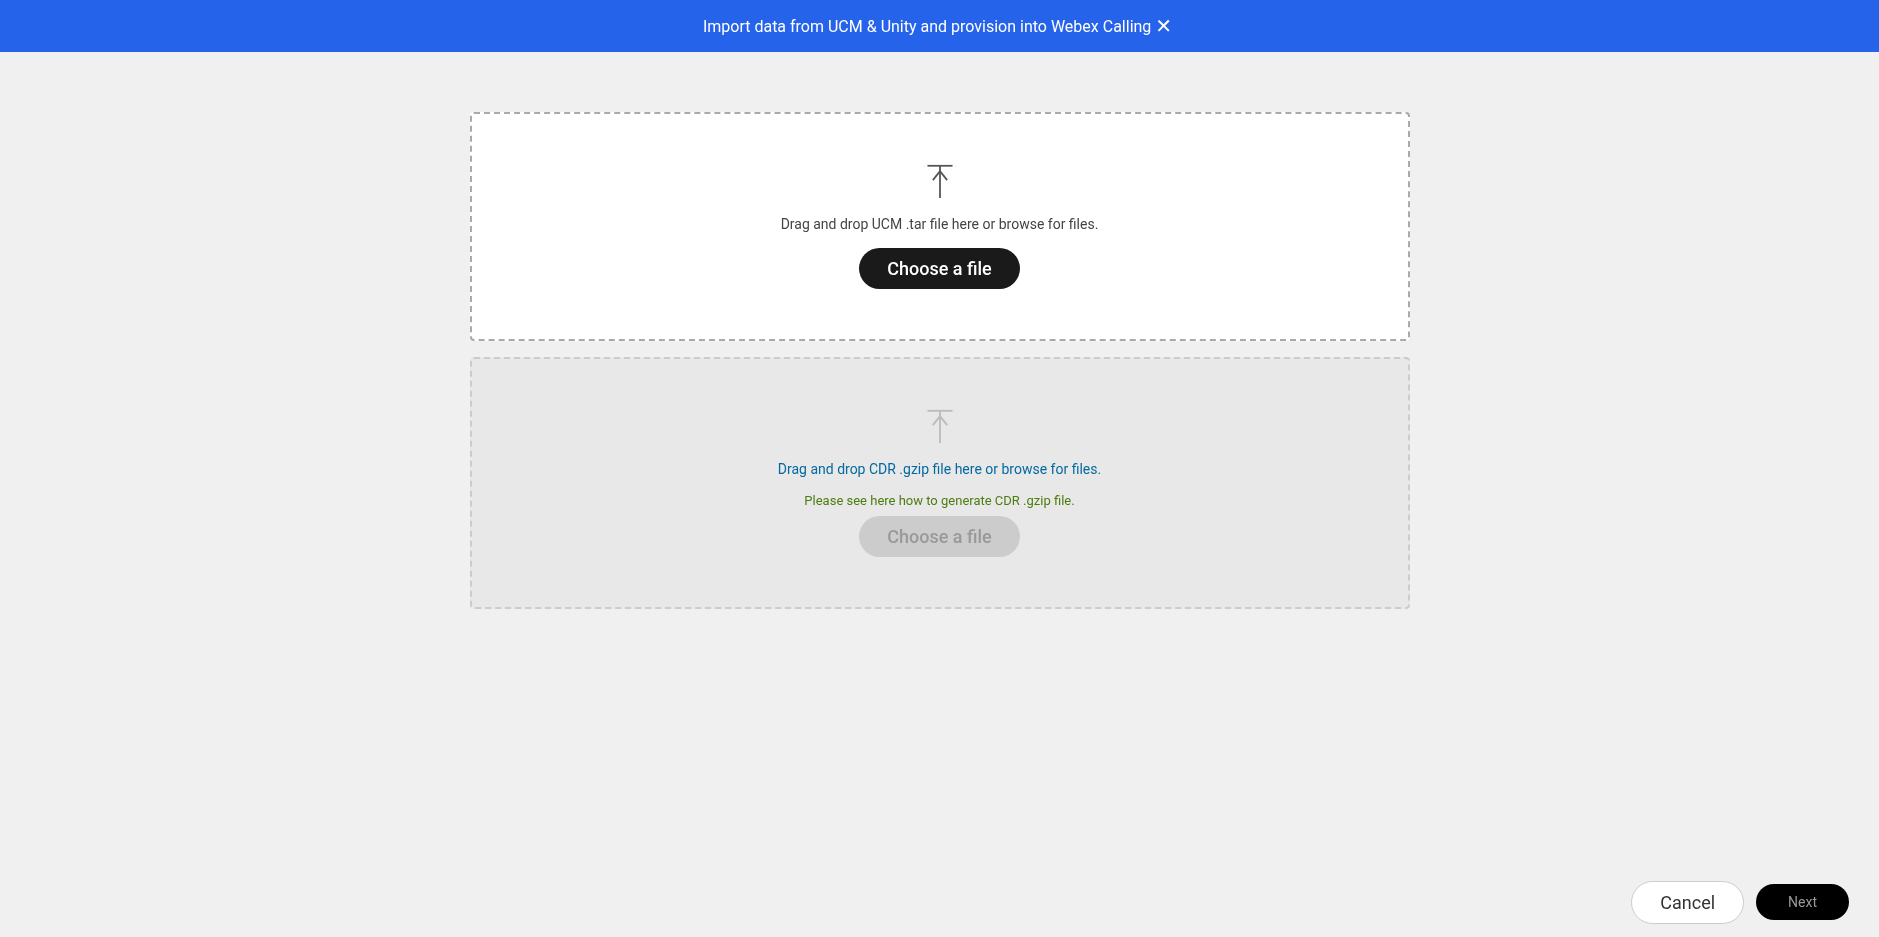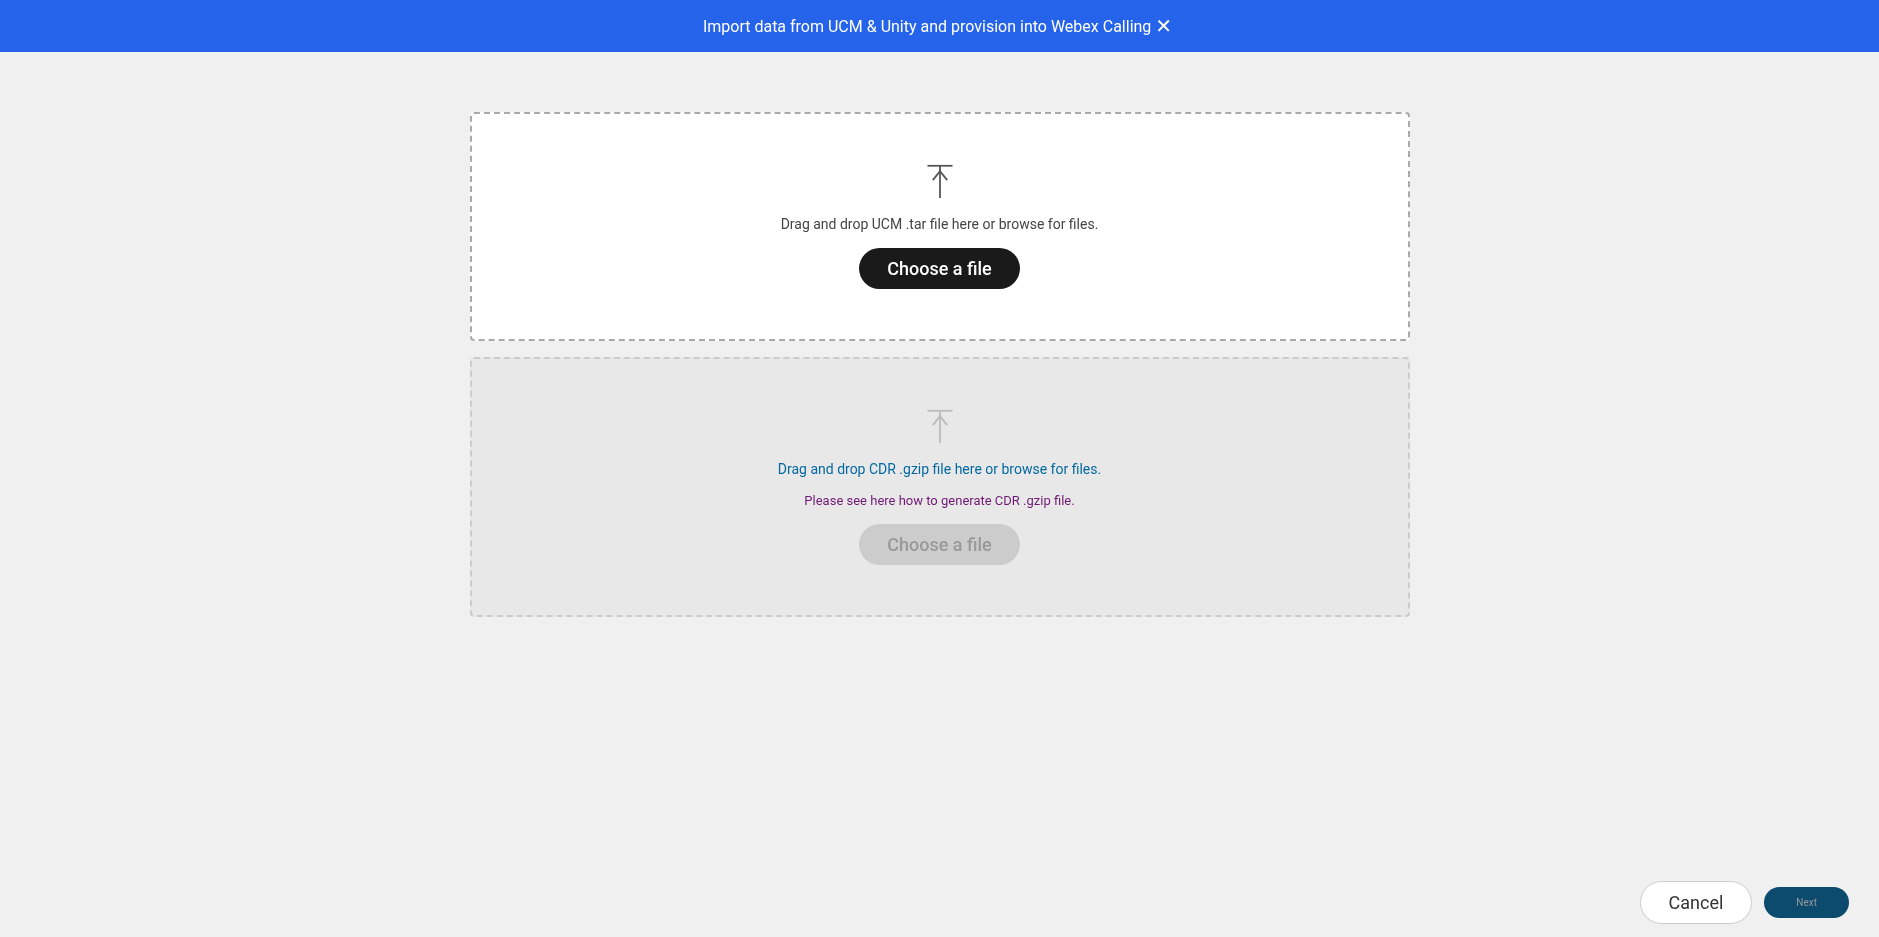--- a/index.html
+++ b/index.html
@@ -106,22 +106,22 @@
       margin-bottom: 16px;
       text-align: center;
     }
 
     .drop-text-disabled {
       color: #0369a1;
     }
 
     .drop-text-secondary {
       font-size: 13px;
-      color: #701a75;
-      margin-bottom: 16px;
+      color: #4d7c0f;
+      margin-bottom: 8px;
       text-align: center;
     }
 
     .choose-btn {
       background: #1a1a1a;
       color: white;
       border: none;
       border-radius: 999px;
       padding: 10px 28px;
       font-size: 18px;
@@ -150,26 +150,26 @@
       background: white;
       color: #333;
       border: 1px solid #ccc;
       border-radius: 999px;
       padding: 10px 28px;
       font-size: 18px;
       cursor: pointer;
     }
 
     .next-btn {
-      background: #0c4a6e;
+      background: #000000;
       color: #999;
       border: none;
       border-radius: 999px;
       padding: 10px 32px;
-      font-size: 10px;
+      font-size: 14px;
       cursor: not-allowed;
     }
   </style>
 </head>
 <body>
 
 <div class="title-bar">
   <span class="title-bar-text">Import data from UCM &amp; Unity and provision into Webex Calling</span>
   <button class="close-btn">✕</button>
 </div>

